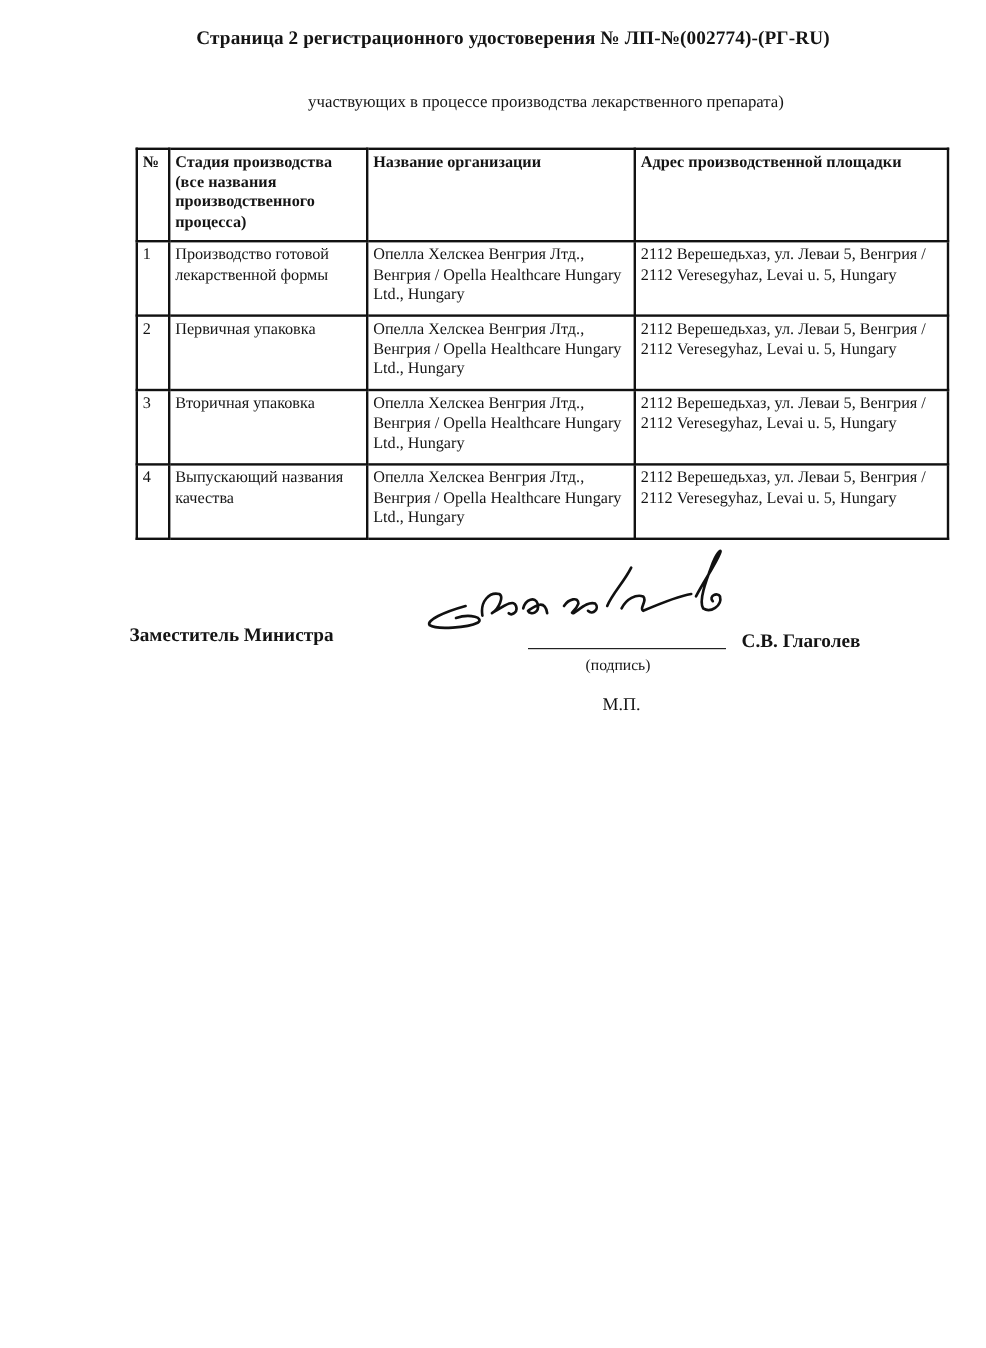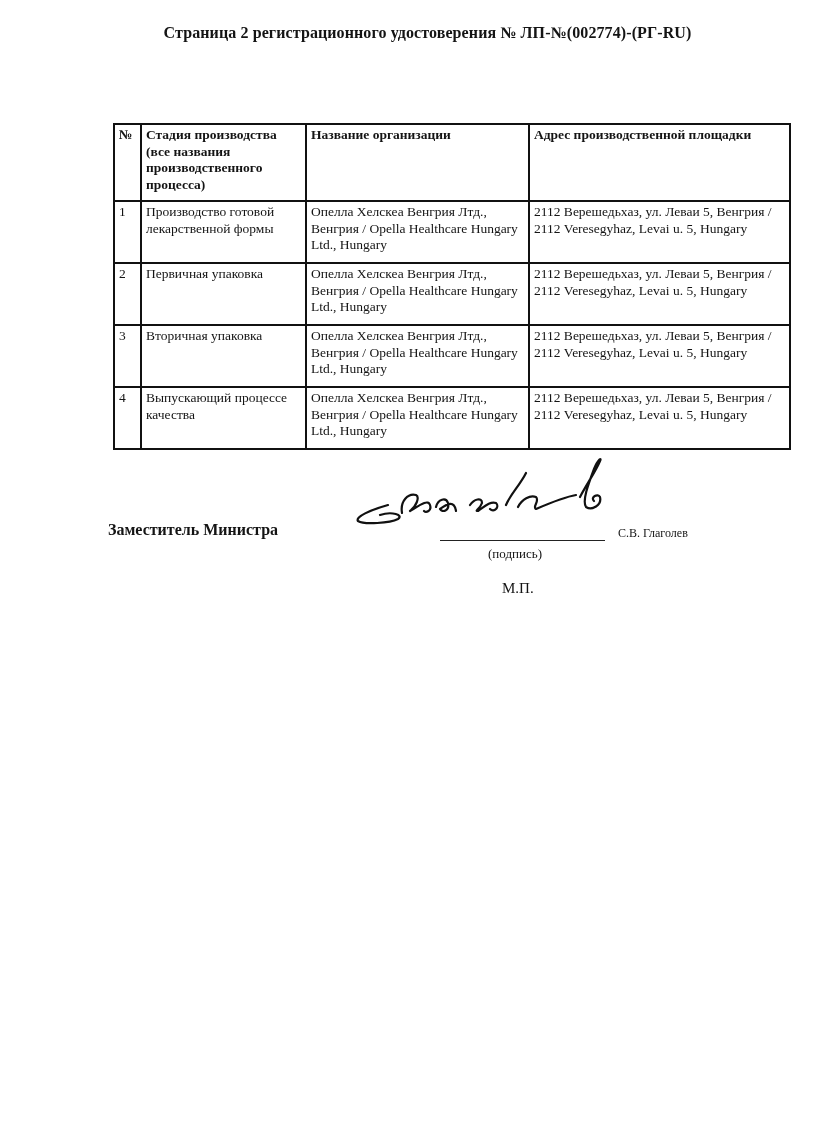--- a/index.html
+++ b/index.html
@@ -92,42 +92,43 @@
       left: 440px;
       top: 540px;
       width: 165px;
       height: 0;
       border-top: 1.5px solid #222;
     }
     .signer-name {
       position: absolute;
       left: 618px;
       top: 526px;
-      font-size: 12px;
-      font-weight: normal;
+      font-size: 16px;
+      font-weight: bold;
     }
     .signature-caption {
       position: absolute;
       left: 488px;
       top: 546px;
       font-size: 13px;
     }
     .seal-mark {
       position: absolute;
       left: 502px;
       top: 580px;
       font-size: 15px;
     }
   </style>
 </head>
 <body>
 
 <div class="page-title">Страница 2  регистрационного удостоверения № ЛП-№(002774)-(РГ-RU)</div>
 
 <div class="subtitle">
+  <div>участвующих в процессе производства лекарственного препарата)</div>
 </div>
 
 <table class="manufacturers">
   <colgroup>
     <col class="c-num">
       <col class="c-stage">
       <col class="c-org">
       <col class="c-addr">
   </colgroup>
   <thead>
@@ -152,21 +153,21 @@
       <td>2112 Верешедьхаз, ул. Леваи 5, Венгрия / 2112 Veresegyhaz, Levai u. 5, Hungary</td>
     </tr>
     <tr class="data-row">
       <td>3</td>
       <td>Вторичная упаковка</td>
       <td>Опелла Хелскеа Венгрия Лтд., Венгрия / Opella Healthcare Hungary Ltd., Hungary</td>
       <td>2112 Верешедьхаз, ул. Леваи 5, Венгрия / 2112 Veresegyhaz, Levai u. 5, Hungary</td>
     </tr>
     <tr class="data-row">
       <td>4</td>
-      <td>Выпускающий процессе качества</td>
+      <td>Выпускающий названия качества</td>
       <td>Опелла Хелскеа Венгрия Лтд., Венгрия / Opella Healthcare Hungary Ltd., Hungary</td>
       <td>2112 Верешедьхаз, ул. Леваи 5, Венгрия / 2112 Veresegyhaz, Levai u. 5, Hungary</td>
     </tr>
   </tbody>
 </table>
 
 <div class="signature-block">
   <div class="position-label">Заместитель Министра</div>
 
   <svg class="signature-svg" viewBox="0 0 280 80" fill="none" stroke="#111" stroke-width="2.2" stroke-linecap="round" stroke-linejoin="round">

